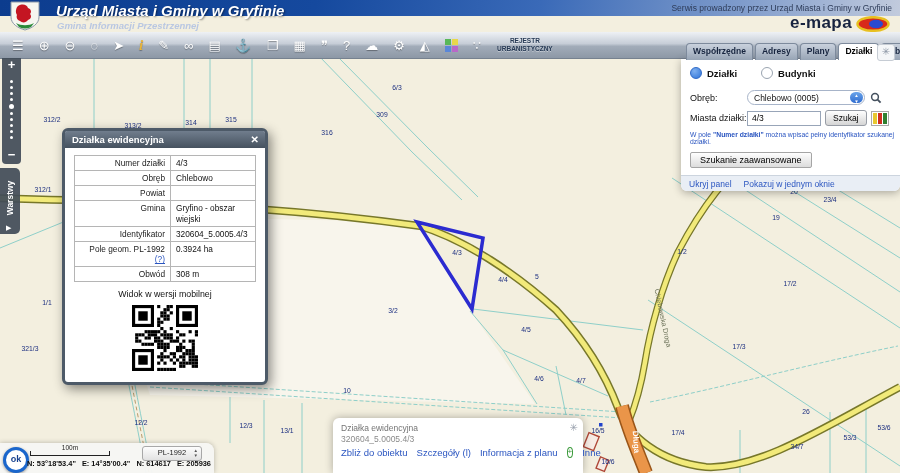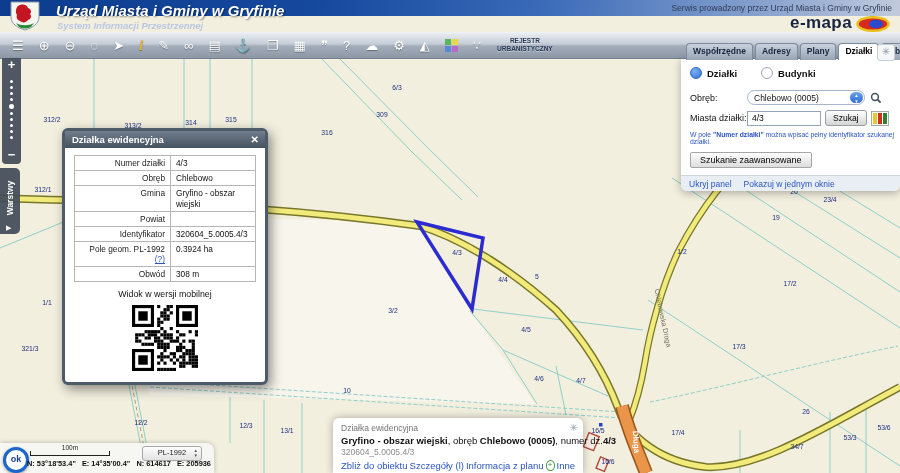--- a/index.html
+++ b/index.html
@@ -88,21 +88,21 @@
   .dlg-value{flex:1;padding:2px 2px 1px 5px;font-size:8.3px;color:#111;line-height:1.3}
   .q-link{color:#2a55c0;text-decoration:underline;cursor:pointer}
   .dlg-mobile{text-align:center;font-size:8.8px;margin-top:7px;color:#111}
   #qr{display:block;margin:6px auto 0}
   
   .bottom-bar{position:absolute;left:333px;top:418px;width:250px;height:55px;z-index:40;background:#fff;
     border-radius:6px 6px 0 0;box-shadow:0 0 8px rgba(0,0,0,.3);padding:5px 8px 0;box-sizing:border-box}
   .bb-type{font-size:8.5px;color:#747474}
   .bb-title{font-size:9.5px;color:#111;margin-top:2px;white-space:nowrap}
   .bb-ident{font-size:8.5px;color:#8a8a8a;margin-top:1px}
-  .bb-links{display:flex;gap:2px;align-items:flex-start;margin-top:3px;font-size:9.5px}
+  .bb-links{display:flex;gap:9px;align-items:flex-start;margin-top:3px;font-size:9.5px}
   .bb-links a{color:#2a55c0;text-decoration:none;cursor:pointer;white-space:nowrap}
   .plus-ic{width:9px;height:9px;border:1px solid #3a9a3a;border-radius:50%;color:#3a9a3a;
     font-size:8px;line-height:8px;text-align:center;display:inline-block;cursor:pointer}
   .bb-close{position:absolute;right:5px;top:4px;color:#98a0ac;font-size:10px;cursor:pointer}
   
   .status{position:absolute;left:0;top:443px;width:214px;height:30px;z-index:40;
     background:rgba(246,246,244,.97);border-radius:0 8px 0 0;box-shadow:0 0 5px rgba(0,0,0,.25)}
   .ok-btn{position:absolute;left:3px;top:447px;width:20px;height:20px;border-radius:50%;z-index:41;cursor:pointer;
     background:#fff;border:3px solid #1a66cc;color:#16408e;font-size:9px;font-weight:bold;text-align:center;line-height:19px;
     box-shadow:0 1px 3px rgba(0,0,0,.4)}
@@ -213,21 +213,21 @@
     <span class="slabel" style="left: 636px; top: 442px; transform: translate(-50%, -50%) rotate(86deg); color: rgb(255, 255, 255); font-size: 8px; font-weight: bold;">Długa</span>
   </div>
 
 <div class="app-header">
   <svg class="coat" width="32" height="30" viewBox="0 0 32 30">
     <path d="M2,1 h28 v15 c0,7 -7,11 -14,13 c-7,-2 -14,-6 -14,-13 z" fill="#f6f6f0" stroke="#8a97a8" stroke-width="1"></path>
     <path d="M9,5 c5,-3 9,-1 10,2 c3,1 4,4 2,6 c2,2 1,5 -2,6 c-2,3 -6,3 -8,1 c-3,-1 -4,-4 -3,-6 c-2,-3 -1,-7 1,-9 z" fill="#c41522"></path>
     <path d="M7,22 c5,3 13,3 18,0 l-3,4 c-4,2 -8,2 -12,0 z" fill="#2a8a3a"></path>
   </svg>
   <div class="h-title">Urząd Miasta i Gminy w Gryfinie</div>
-  <div class="h-sub">System Informacji Przestrzennej</div>
+  <div class="h-sub">Gmina Informacji Przestrzennej</div>
   <div class="h-note">Serwis prowadzony przez Urząd Miasta i Gminy w Gryfinie</div>
   <div class="h-logo">e-mapa</div>
   <svg class="h-logo-oval" width="34" height="16" viewBox="0 0 34 16">
     <ellipse cx="17" cy="8" rx="15.5" ry="6.8" fill="#d82a1a" stroke="#e8c020" stroke-width="2.5"></ellipse>
     <ellipse cx="20" cy="8" rx="7" ry="4.2" fill="#2a4ad0"></ellipse>
   </svg>
 </div>
 
 <div class="toolbar">
   <div id="toolbar-icons">
@@ -336,26 +336,26 @@
   <div class="dlg-table" id="dlg-table">
       <div class="dlg-row">
         <div class="dlg-label">Numer działki</div>
         <div class="dlg-value">4/3</div>
       </div>
       <div class="dlg-row">
         <div class="dlg-label">Obręb</div>
         <div class="dlg-value">Chlebowo</div>
       </div>
       <div class="dlg-row">
+        <div class="dlg-label">Powiat</div>
+        <div class="dlg-value"></div>
+      </div>
+      <div class="dlg-row">
         <div class="dlg-label">Gmina</div>
         <div class="dlg-value">Gryfino - obszar wiejski</div>
-      </div>
-      <div class="dlg-row">
-        <div class="dlg-label">Powiat</div>
-        <div class="dlg-value"></div>
       </div>
       <div class="dlg-row">
         <div class="dlg-label">Identyfikator</div>
         <div class="dlg-value">320604_5.0005.4/3</div>
       </div>
       <div class="dlg-row">
         <div class="dlg-label">Pole geom. PL-1992<br><a class="q-link">(?)</a></div>
         <div class="dlg-value">0.3924 ha</div>
       </div>
       <div class="dlg-row">
@@ -502,21 +502,20 @@
       <rect x="16" y="2" width="3" height="3" fill="#000"></rect>
       <rect x="0" y="14" width="7" height="7" fill="#000"></rect>
       <rect x="1" y="15" width="5" height="5" fill="#fff"></rect>
       <rect x="2" y="16" width="3" height="3" fill="#000"></rect>
     </svg>
 </div>
 
 <div class="bottom-bar">
   <div class="bb-type">Działka ewidencyjna</div>
   <span class="bb-close">✳</span>
-  <div class="bb-title" id="bb-title"><b>Gryfino - obszar wiejski</b><span>, obręb </span><b>Chlebowo (0005)</b><span>, numer dz.</span><b>4/3</b></div>
   <div class="bb-ident">320604_5.0005.4/3</div>
   <div class="bb-links" id="bb-links">
       <a>Zbliż do obiektu</a>
       <a>Szczegóły (l)</a>
       <a>Informacja z planu</a>
       <span class="plus-ic">+</span>
       <a>Inne</a>
     </div>
 </div>
 

